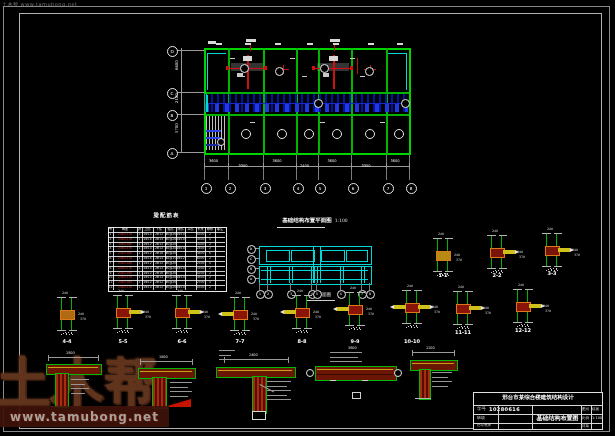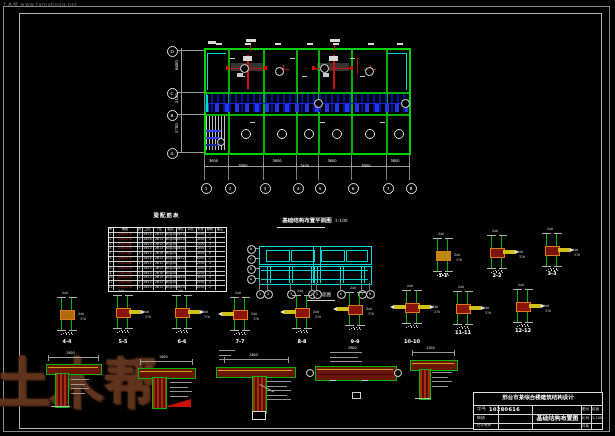--- a/index.html
+++ b/index.html
@@ -42,20 +42,23 @@
 </style>
 </head>
 <body>
 
 <div id="sheet">
 
   <div id="frame-outer" class="frame"></div>
   <div id="frame-inner" class="frame"></div>
 
   <div id="wm-big" class="abs">土木帮</div>
+  <div id="wm-band" class="abs">
+    <span>www.tamubong.net</span>
+  </div>
   <div id="wm-corner" class="abs">土木帮 www.tamubong.net</div>
 
   <div id="cad" class="abs">
     <div id="plan-top">
         <div style="position: absolute; left: 204px; top: 48px; width: 206px; height: 2px; background: rgb(0, 212, 0);"></div>
         <div style="position: absolute; left: 204px; top: 92px; width: 206px; height: 2px; background: rgb(0, 180, 0);"></div>
         <div style="position: absolute; left: 204px; top: 114px; width: 206px; height: 2px; background: rgb(0, 180, 0);"></div>
         <div style="position: absolute; left: 204px; top: 153px; width: 206px; height: 2px; background: rgb(0, 212, 0);"></div>
         <div style="position: absolute; left: 204px; top: 48px; width: 2px; height: 107px; background: rgb(0, 212, 0);"></div>
         <div style="position: absolute; left: 228px; top: 48px; width: 2px; height: 107px; background: rgb(0, 180, 0);"></div>

